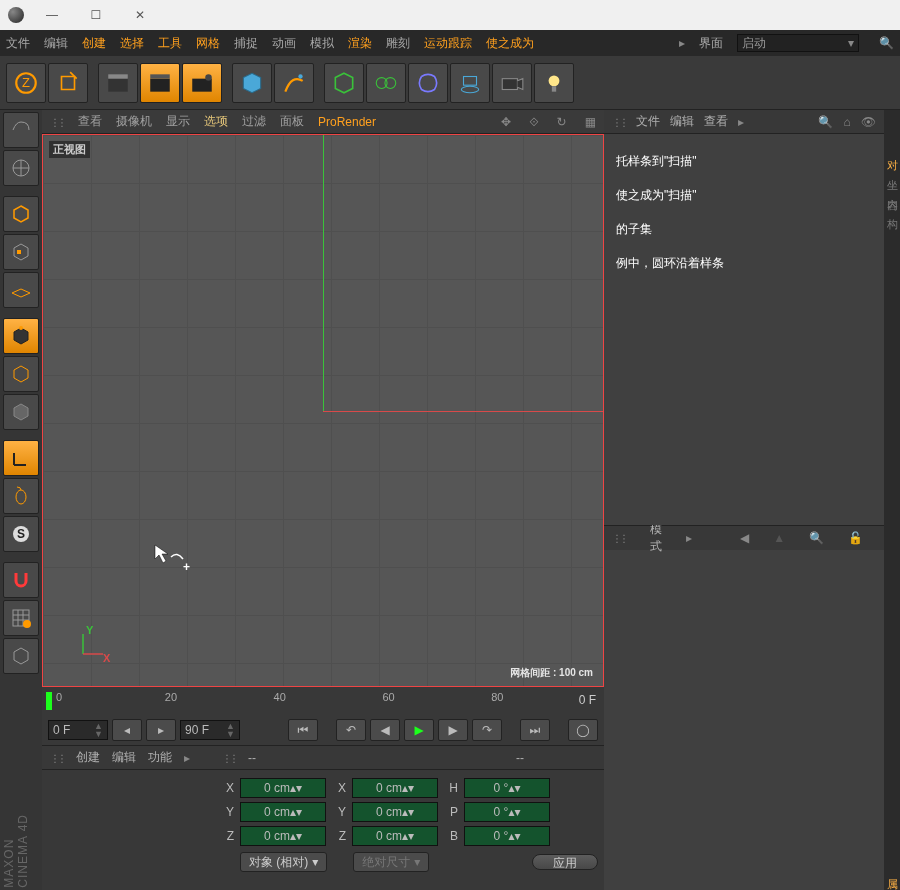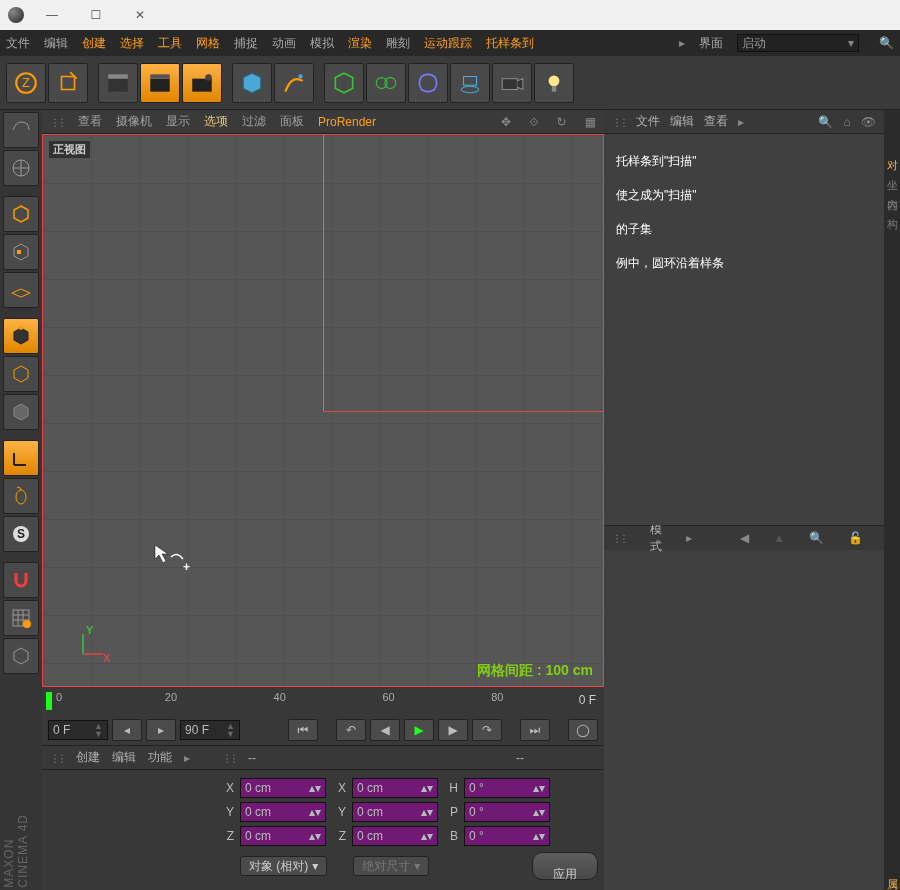--- a/index.html
+++ b/index.html
@@ -31,21 +31,21 @@
 .vtab { writing-mode:vertical-rl; font-size:11px; color:#777; }
 .vtab.active { color:#ffb244; }
 .viewheader { height:24px; background:#3a3a3a; display:flex; align-items:center; padding:0 8px; gap:14px; border-bottom:1px solid #222; }
 .viewheader .vm { color:#a0a0a0; cursor:default; }
 .viewheader .vm.hl { color:#ffa01e; }
 .viewheader .vm.sel { color:#e6c77a; }
 .viewheader .vspacer { flex:1; }
 .viewheader .vic { color:#888; margin-left:4px; }
 .viewport { flex:1; background:#565656; position:relative; border:1px solid #ef4444; min-height:0;font-weight:bold; }
 .viewlabel { position:absolute; top:6px; left:6px; background:rgba(40,40,40,0.8); color:#ccc; padding:1px 4px; font-size:11px; }
-.gridinfo { position:absolute; bottom:6px; right:10px; color:#84cc16; font-size:14px; }
+.gridinfo { position:absolute; bottom:6px; right:10px; color:#e5e5e5; font-size:10px; }
 .axis-y { position:absolute; left:50%; top:0; width:1px; height:50%; background:#3ac23a; }
 .axis-x { position:absolute; left:50%; top:50%; height:1px; width:50%; background:#d84a4a; }
 .axislegend { position:absolute; bottom:34px; left:36px; }
 .axleg-y { color:#3ac23a; font-size:11px; position:absolute; top:-28px; left:7px;}
 .axleg-x { color:#d84a4a; font-size:11px; position:absolute; top:0; left:24px;}
 .axleg-lines { position:absolute; top:-20px; left:0;}
 .cursor { position:absolute; left:110px; bottom:110px; color:#fff; }
 .gridlines { position:absolute; inset:0; background-image:linear-gradient(#4f4f4f 1px,transparent 1px),linear-gradient(90deg,#4f4f4f 1px,transparent 1px); background-size:48px 48px; }
 .timeline { height:28px; background:#383838; display:flex; align-items:center; padding:0 4px; position:relative; }
 .timeline .marker { width:6px; height:18px; background:#1cff1c; margin-right:4px; }
@@ -54,24 +54,24 @@
 .tf { position:absolute; right:8px; top:6px; color:#ccc;}
 .playbar { height:30px; background:#383838; display:flex; align-items:center; padding:0 6px; gap:4px; }
 .numfield { background:#2a2a2a; border:1px solid #111; height:20px; color:#bbb; padding:0 4px; display:flex; align-items:center; min-width:60px; justify-content:space-between; }
 .numfield .arrows { color:#666; font-size:9px; line-height:8px; display:flex; flex-direction:column; }
 .pbtn { width:30px; height:22px; background:#4b4b4b; border:1px solid #222; display:flex; align-items:center; justify-content:center; color:#bbb; border-radius:2px; }
 .pbtn.play { color:#1cff1c; }
 .attrpanel { background:#383838; border-top:1px solid #222; padding:0; }
 .attrheader { height:24px; display:flex; align-items:center; padding:0 8px; gap:12px; border-bottom:1px solid #222; }
 .coordrow { display:flex; align-items:center; gap:6px; margin:4px 0; }
 .coordlabel { width:14px; color:#bbb; text-align:right; }
-.coordfield { background:#701a75; border:1px solid #111; height:20px; width:86px; padding:0 4px; color:#bbb; display:flex; align-items:center; justify-content:space-between; }
+.coordfield { background:#14532d; border:1px solid #111; height:20px; width:86px; padding:0 4px; color:#bbb; display:flex; align-items:center; justify-content:center; }
 .selbtn { background:#4b4b4b; border:1px solid #222; height:20px; padding:0 8px; display:flex; align-items:center; border-radius:3px; color:#ccc; gap:4px; }
 .selbtn.dim { color:#777; }
-.applybtn { background:linear-gradient(#5d5d5d,#484848); border:1px solid #222; height:28px; padding:13px 20px; border-radius:10px; color:#ccc; }
+.applybtn { background:linear-gradient(#5d5d5d,#484848); border:1px solid #222; height:16px; padding:0 20px; border-radius:10px; color:#ccc; }
 .objheader { height:24px; background:#383838; display:flex; align-items:center; padding:0 8px; gap:10px; border-bottom:1px solid #222; }
 .objpanel { flex:1; background:#404040; padding:10px 12px; position:relative; }
 .tutorial { color:#fff; font-size:19px; line-height:34px; font-weight:400; }
 .attrpanelR { background:#383838; border-top:1px solid #222; }
 .modebar { height:24px; display:flex; align-items:center; padding:0 8px; gap:24px; }
 .smallicon { color:#888; }
 .logo { position:absolute; left:2px; bottom:2px; writing-mode:vertical-rl; transform:rotate(180deg); color:#666; font-size:11px; letter-spacing:1px; line-height:14px; }
 .dot-icon { width:14px; height:14px; display:inline-block; }
 .dot-icon::before { content:'⋮⋮'; letter-spacing:-3px; color:#888; font-size:10px; }
 </style>
@@ -91,21 +91,21 @@
   <span class="mi hl">创建</span>
   <span class="mi hl">选择</span>
   <span class="mi hl">工具</span>
   <span class="mi hl">网格</span>
   <span class="mi">捕捉</span>
   <span class="mi">动画</span>
   <span class="mi">模拟</span>
   <span class="mi hl">渲染</span>
   <span class="mi">雕刻</span>
   <span class="mi hl">运动跟踪</span>
-  <span class="mi hl">托样条到</span>
+  <span class="mi hl">使之成为</span>
   <span class="spacer"></span>
   <span class="smallicon">▸</span>
   <span>界面</span>
   <div class="layoutsel">
     <span>启动</span>
     <span class="layoutArrow">▾</span>
   </div>
   <span class="search-icon">🔍</span>
 </div>
 

